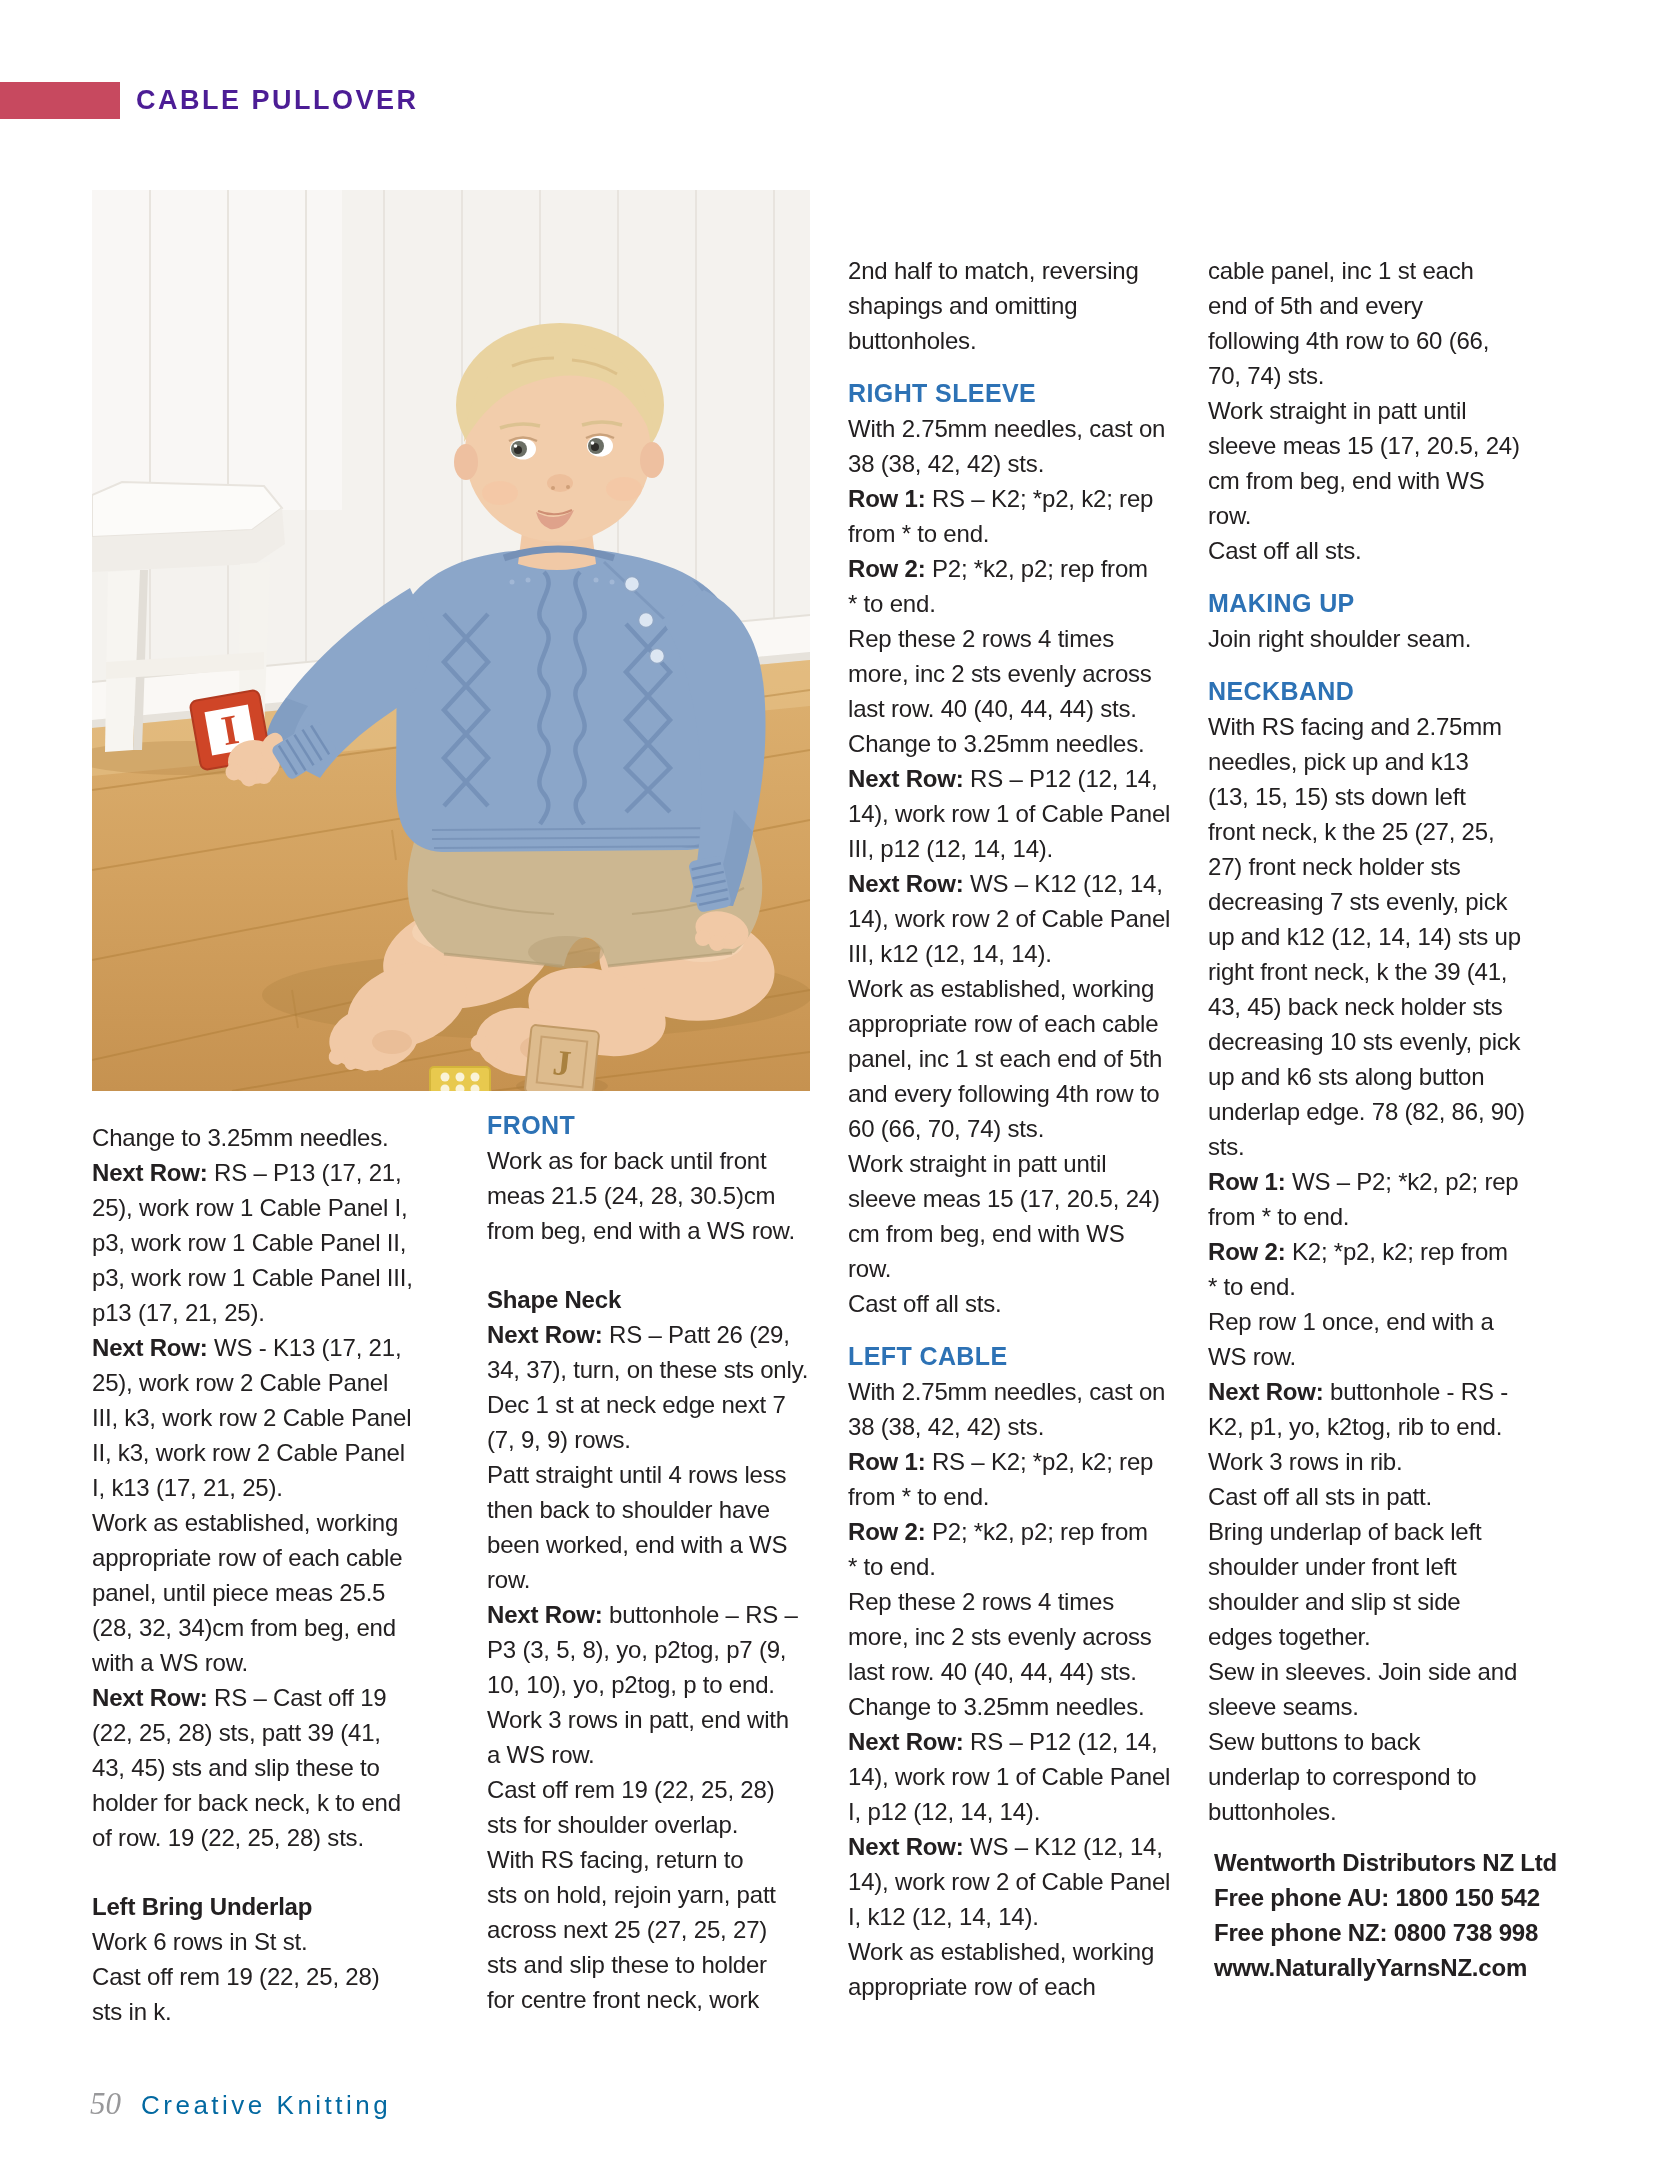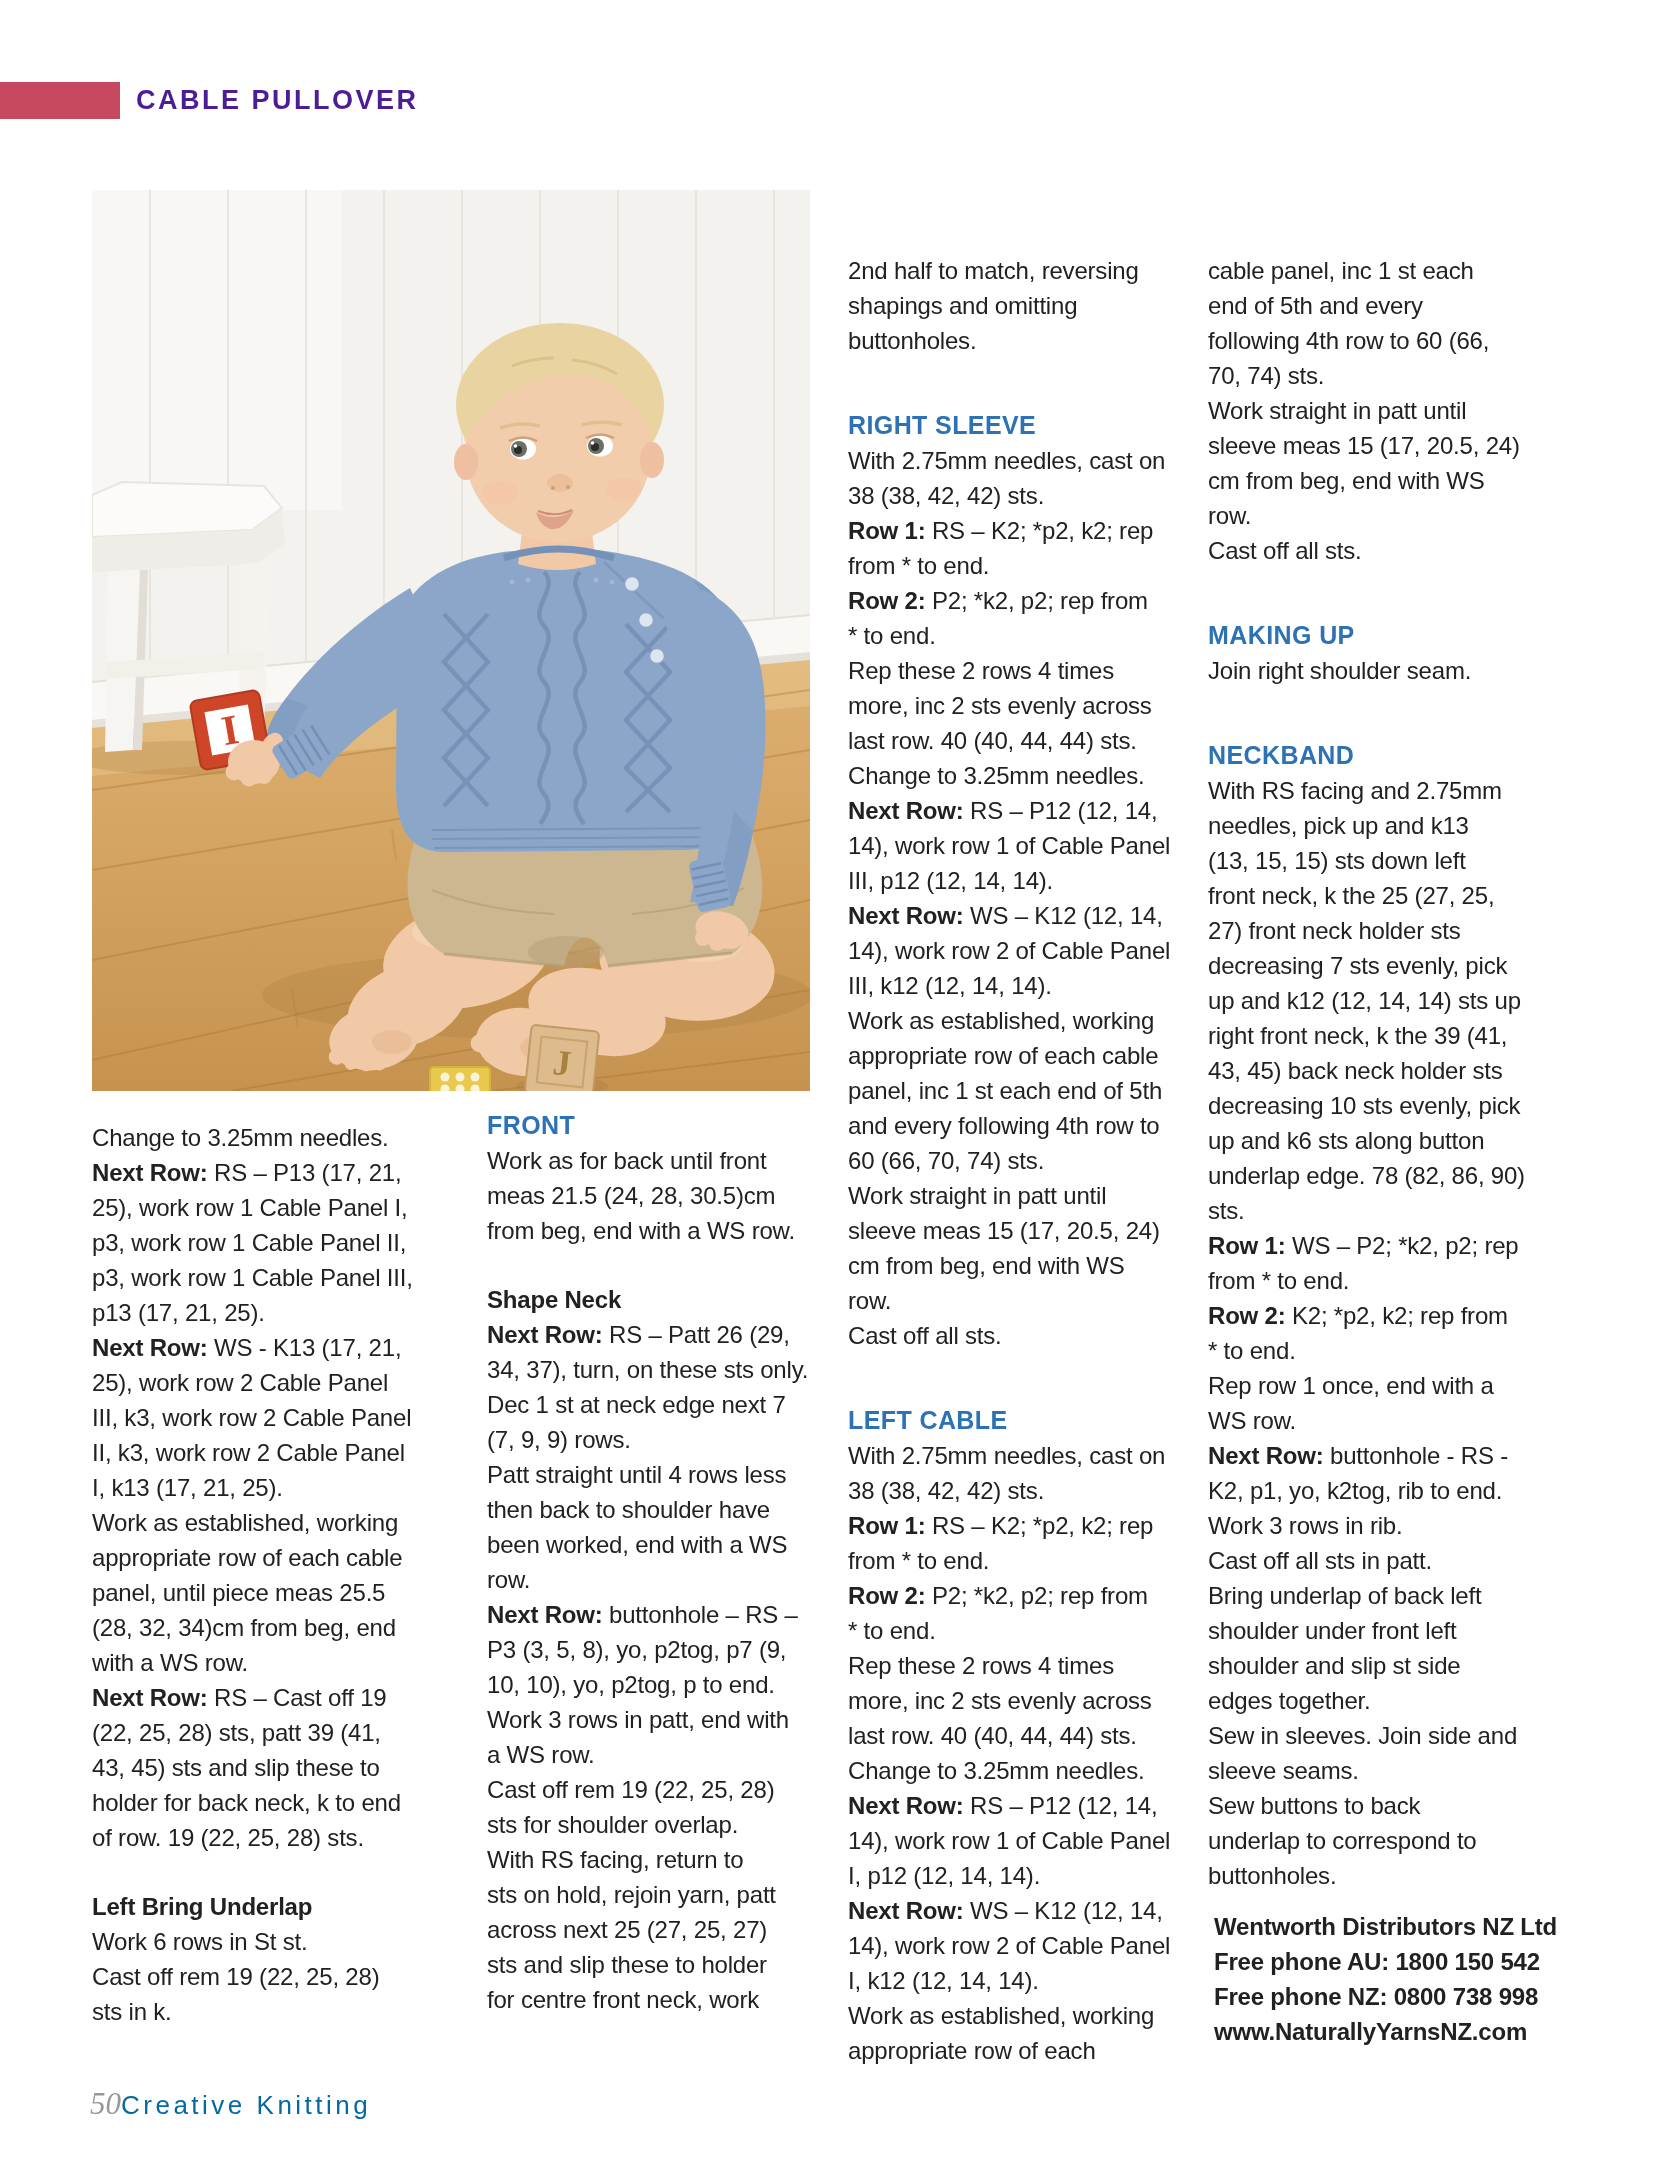--- a/index.html
+++ b/index.html
@@ -17,27 +17,27 @@
   .photo{position:absolute;left:92px;top:190px;width:718px;height:901px;overflow:hidden;}
   .photo svg{display:block;width:718px;height:901px;}
   
   .col{position:absolute;font-size:24px;line-height:35px;letter-spacing:-0.2px;}
   .col-1{left:92px;  top:1120px;width:372px;}
   .col-2{left:487px; top:1108px;width:358px;}
   .col-3{left:848px; top:253px; width:356px;}
   .col-4{left:1208px;top:253px; width:372px;}
   .blk{margin:0;white-space:pre;}
   .blk.body{}
-  .blk.heading{color:#2d72b5;font-weight:700;font-size:25px;letter-spacing:0.4px;margin-top:50px;}
+  .blk.heading{color:#2d72b5;font-weight:700;font-size:25px;letter-spacing:0.4px;margin-top:18px;}
   .blk.heading:first-child{margin-top:0;}
   .blk.subheading{font-weight:700;margin-top:34px;}
   .blk.contact{font-weight:700;margin-top:16px;padding-left:6px;}
   .blk strong{font-weight:700;}
   
-  .footer{position:absolute;left:90px;top:2086px;display:flex;align-items:baseline;}
+  .footer{position:absolute;left:90px;top:2086px;display:flex;align-items:baseline;gap:20px;}
   .folio{font-family:"Liberation Serif",serif;font-style:italic;font-size:31px;color:#98989a;}
   .magname{font-size:26px;letter-spacing:3.5px;color:#0369a1;}
 </style>
 </head>
 <body>
 
 <div class="accent-bar"></div>
 <div class="page-title">CABLE PULLOVER</div>
 
 <div class="photo">

